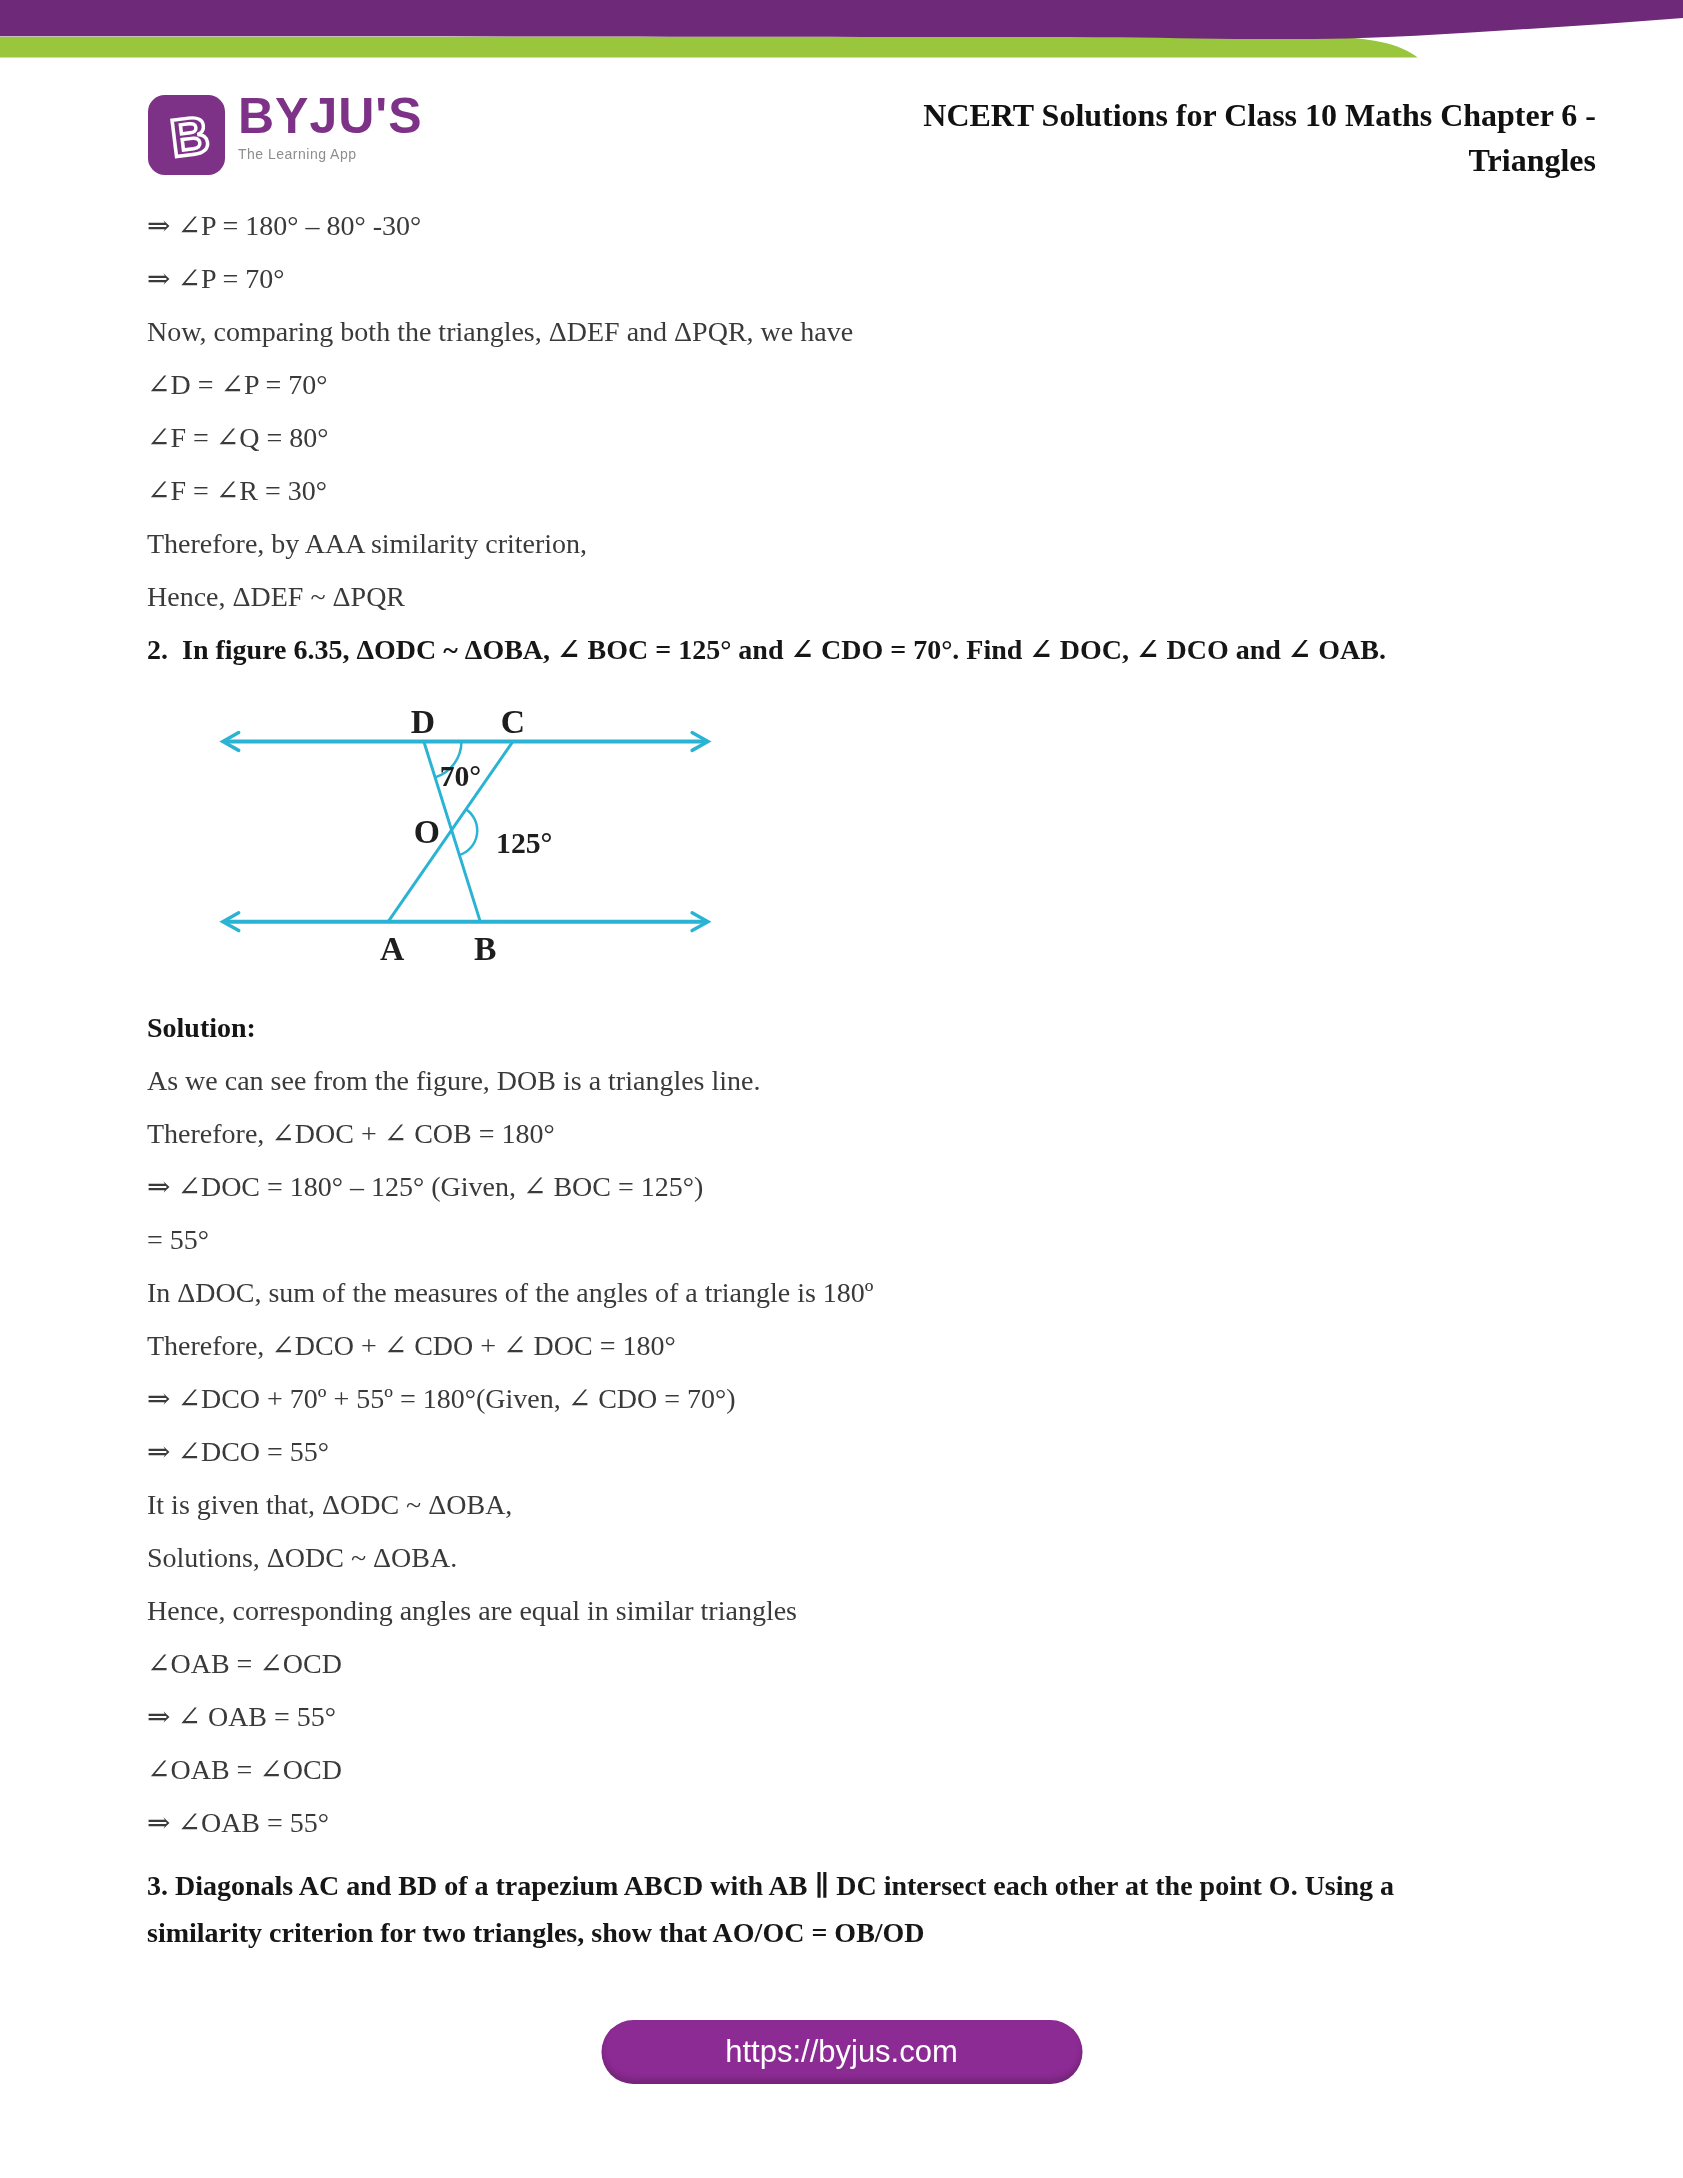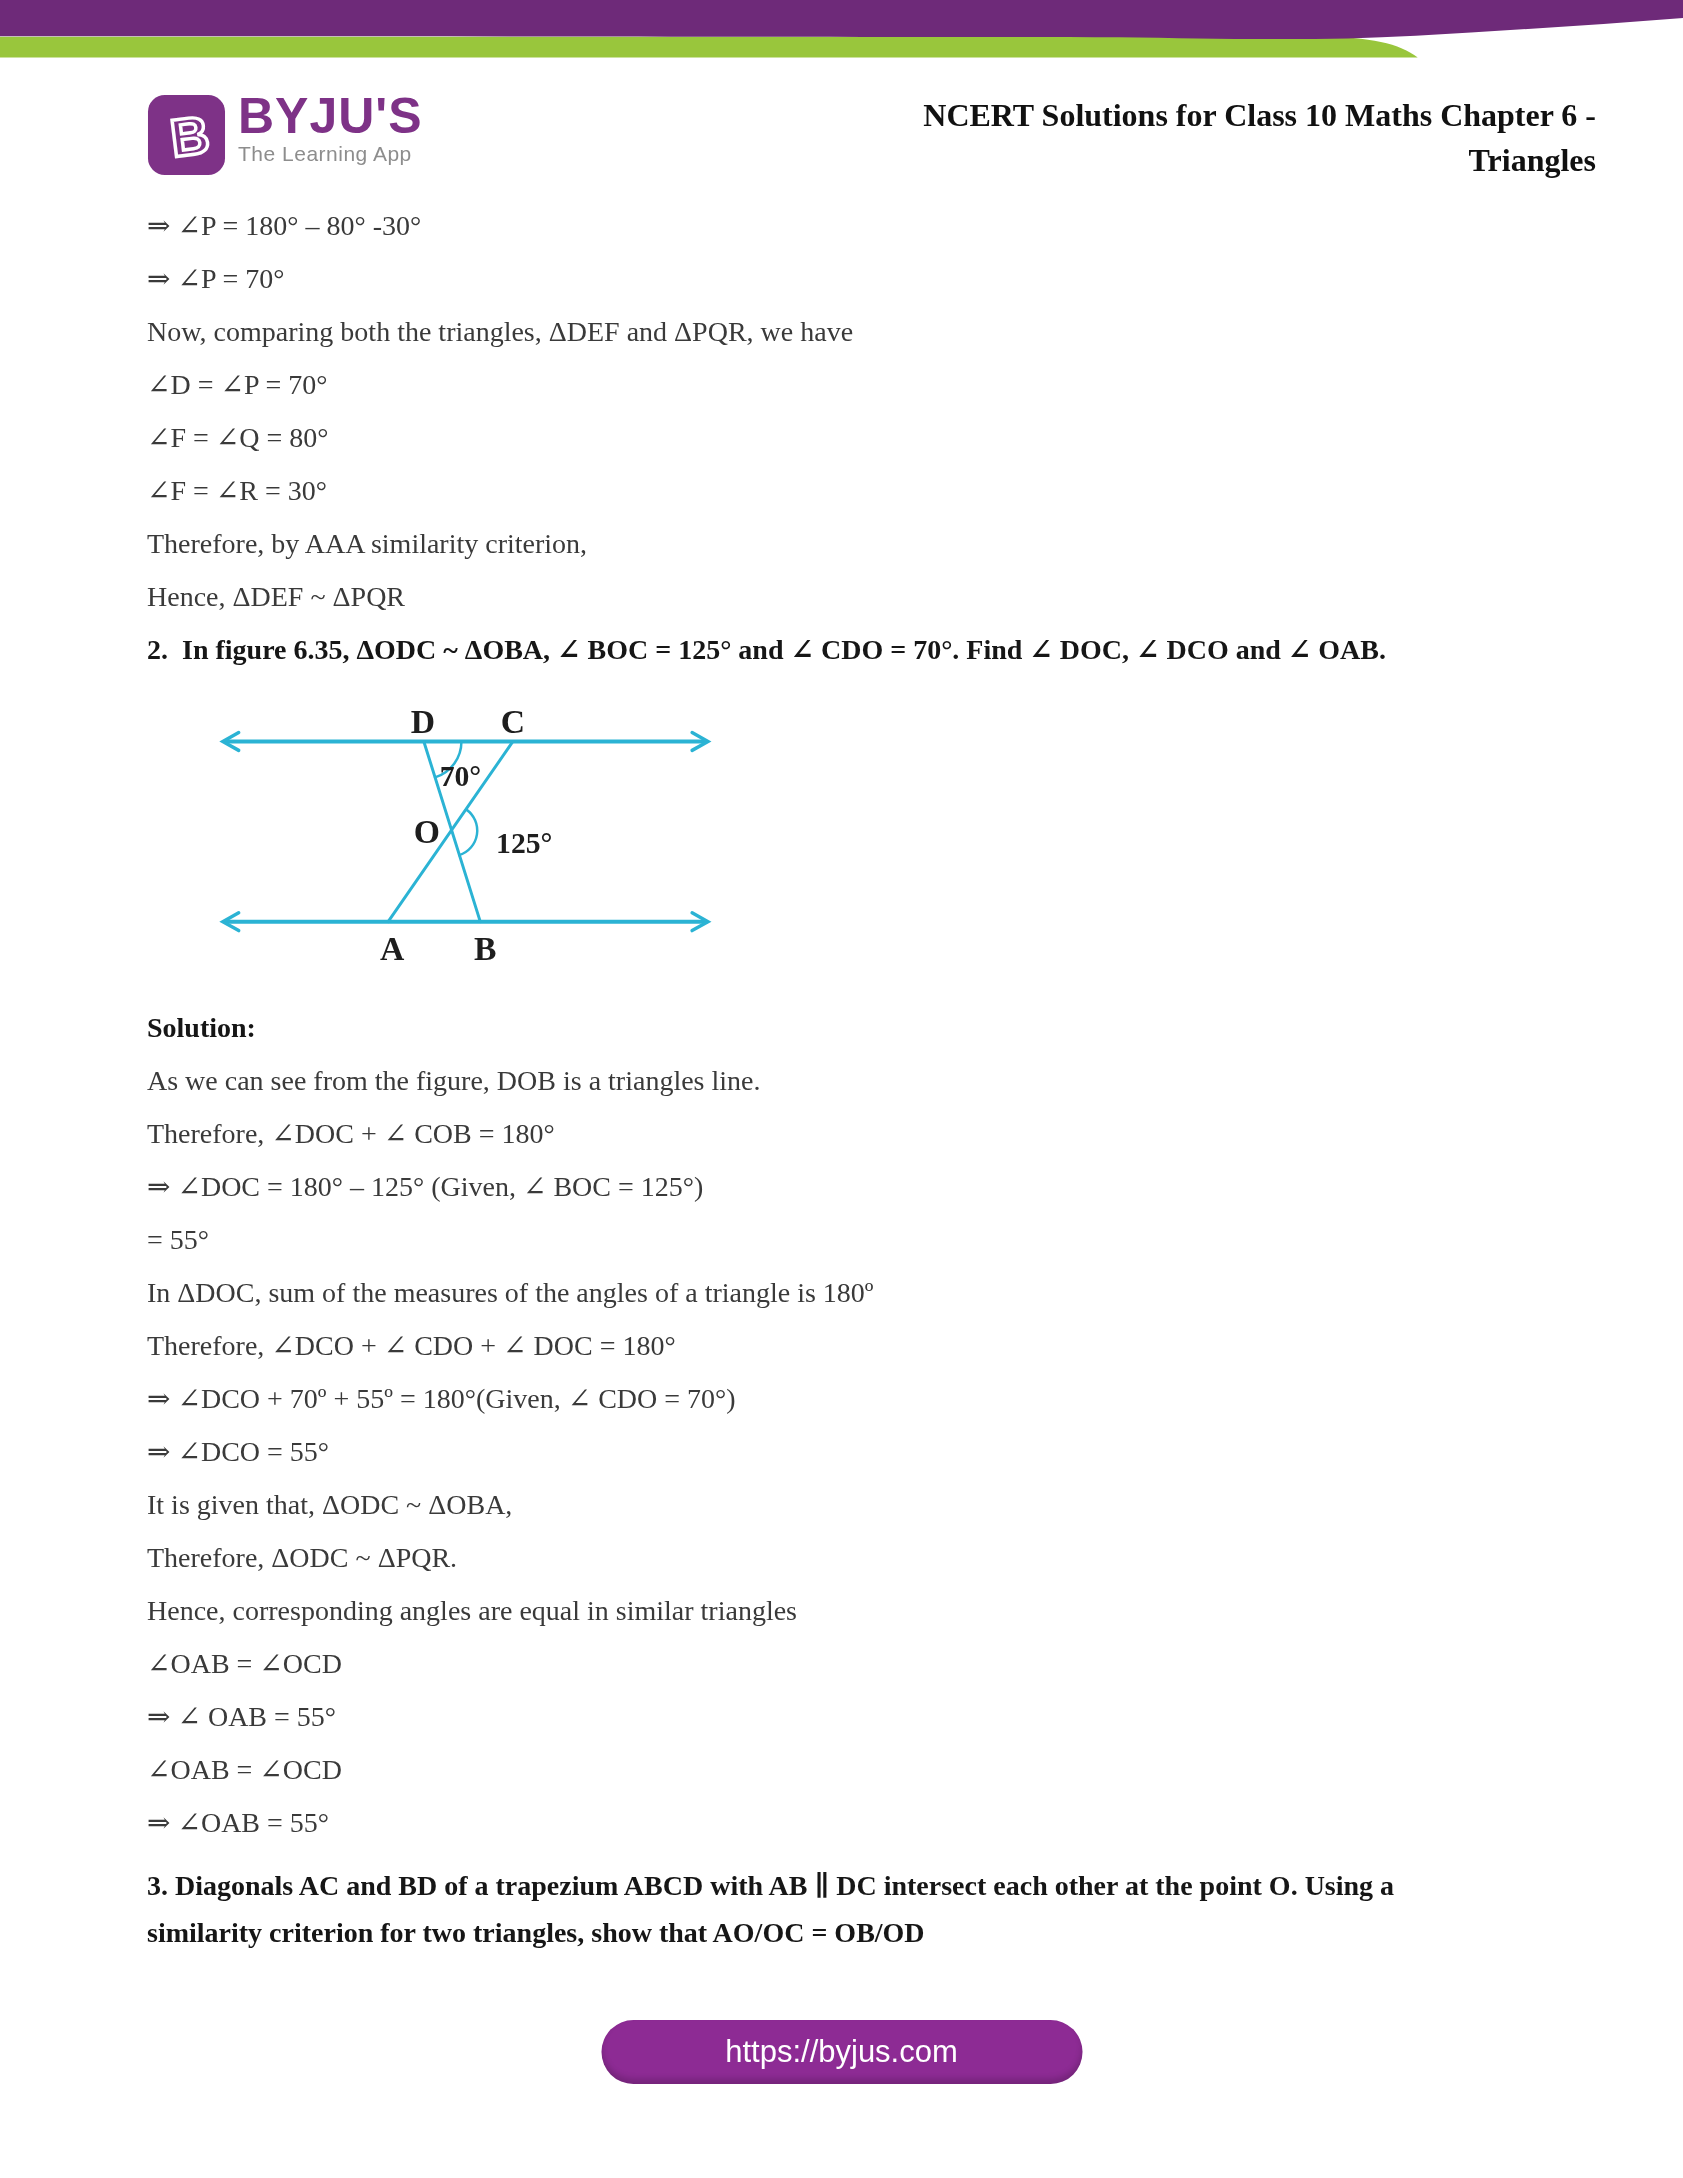--- a/index.html
+++ b/index.html
@@ -6,21 +6,21 @@
   .page {
     position:relative; width:1683px; height:2178px; background:#ffffff;
     font-family:"Liberation Serif","DejaVu Serif","DejaVu Sans",serif;
     overflow:hidden;
   }
   
   .header-banner { position:absolute; top:0; left:0; width:1683px; height:119px; }
   .logo { position:absolute; left:147px; top:92px; display:flex; align-items:flex-start; }
   .logo-text { margin-left:12px; font-family:"Liberation Sans","DejaVu Sans",sans-serif; }
   .logo-brand { font-size:50px; font-weight:bold; color:#7e3287; line-height:48px; letter-spacing:1px; }
-  .logo-tagline { font-size:21px; color:#8d8d8d; line-height:24px; margin-top:2px; letter-spacing:0.5px; }
+  .logo-tagline { font-size:14px; color:#8d8d8d; line-height:24px; margin-top:2px; letter-spacing:0.5px; }
   .doc-title {
     position:absolute; top:93px; right:87px; text-align:right;
     font-weight:bold; font-size:32px; line-height:45px; color:#111111;
   }
   
   .body-text { position:absolute; left:147px; top:212px; width:1465px; color:#3a3a3a; }
   .body-text p { margin:0 0 25px 0; font-size:28px; line-height:28px; white-space:pre; }
   .body-text p.bold { font-weight:bold; color:#161616; }
   .fig-wrap { margin:8px 0 28px 51px; width:515px; height:297px; }
   .fig-label { font-weight:bold; fill:#1e1e1e; font-family:"Liberation Serif","DejaVu Serif",serif; }
@@ -108,21 +108,21 @@
     <p class="bold">Solution:</p>
     <p>As we can see from the figure, DOB is a triangles line.</p>
     <p>Therefore, ∠DOC + ∠ COB = 180°</p>
     <p>⇒ ∠DOC = 180° – 125° (Given, ∠ BOC = 125°)</p>
     <p>= 55°</p>
     <p>In ΔDOC, sum of the measures of the angles of a triangle is 180º</p>
     <p>Therefore, ∠DCO + ∠ CDO + ∠ DOC = 180°</p>
     <p>⇒ ∠DCO + 70º + 55º = 180°(Given, ∠ CDO = 70°)</p>
     <p>⇒ ∠DCO = 55°</p>
     <p>It is given that, ΔODC ~ ΔOBA,</p>
-    <p>Therefore, ΔODC ~ ΔPQR.</p>
+    <p>Solutions, ΔODC ~ ΔOBA.</p>
     <p>Hence, corresponding angles are equal in similar triangles</p>
     <p>∠OAB = ∠OCD</p>
     <p>⇒ ∠ OAB = 55°</p>
     <p>∠OAB = ∠OCD</p>
     <p>⇒ ∠OAB = 55°</p>
 
     <p class="bold q3">3. Diagonals AC and BD of a trapezium ABCD with AB ∥ DC intersect each other at the point O. Using a</p>
     <p class="bold q3b">similarity criterion for two triangles, show that AO/OC = OB/OD</p>
   </div>
 

